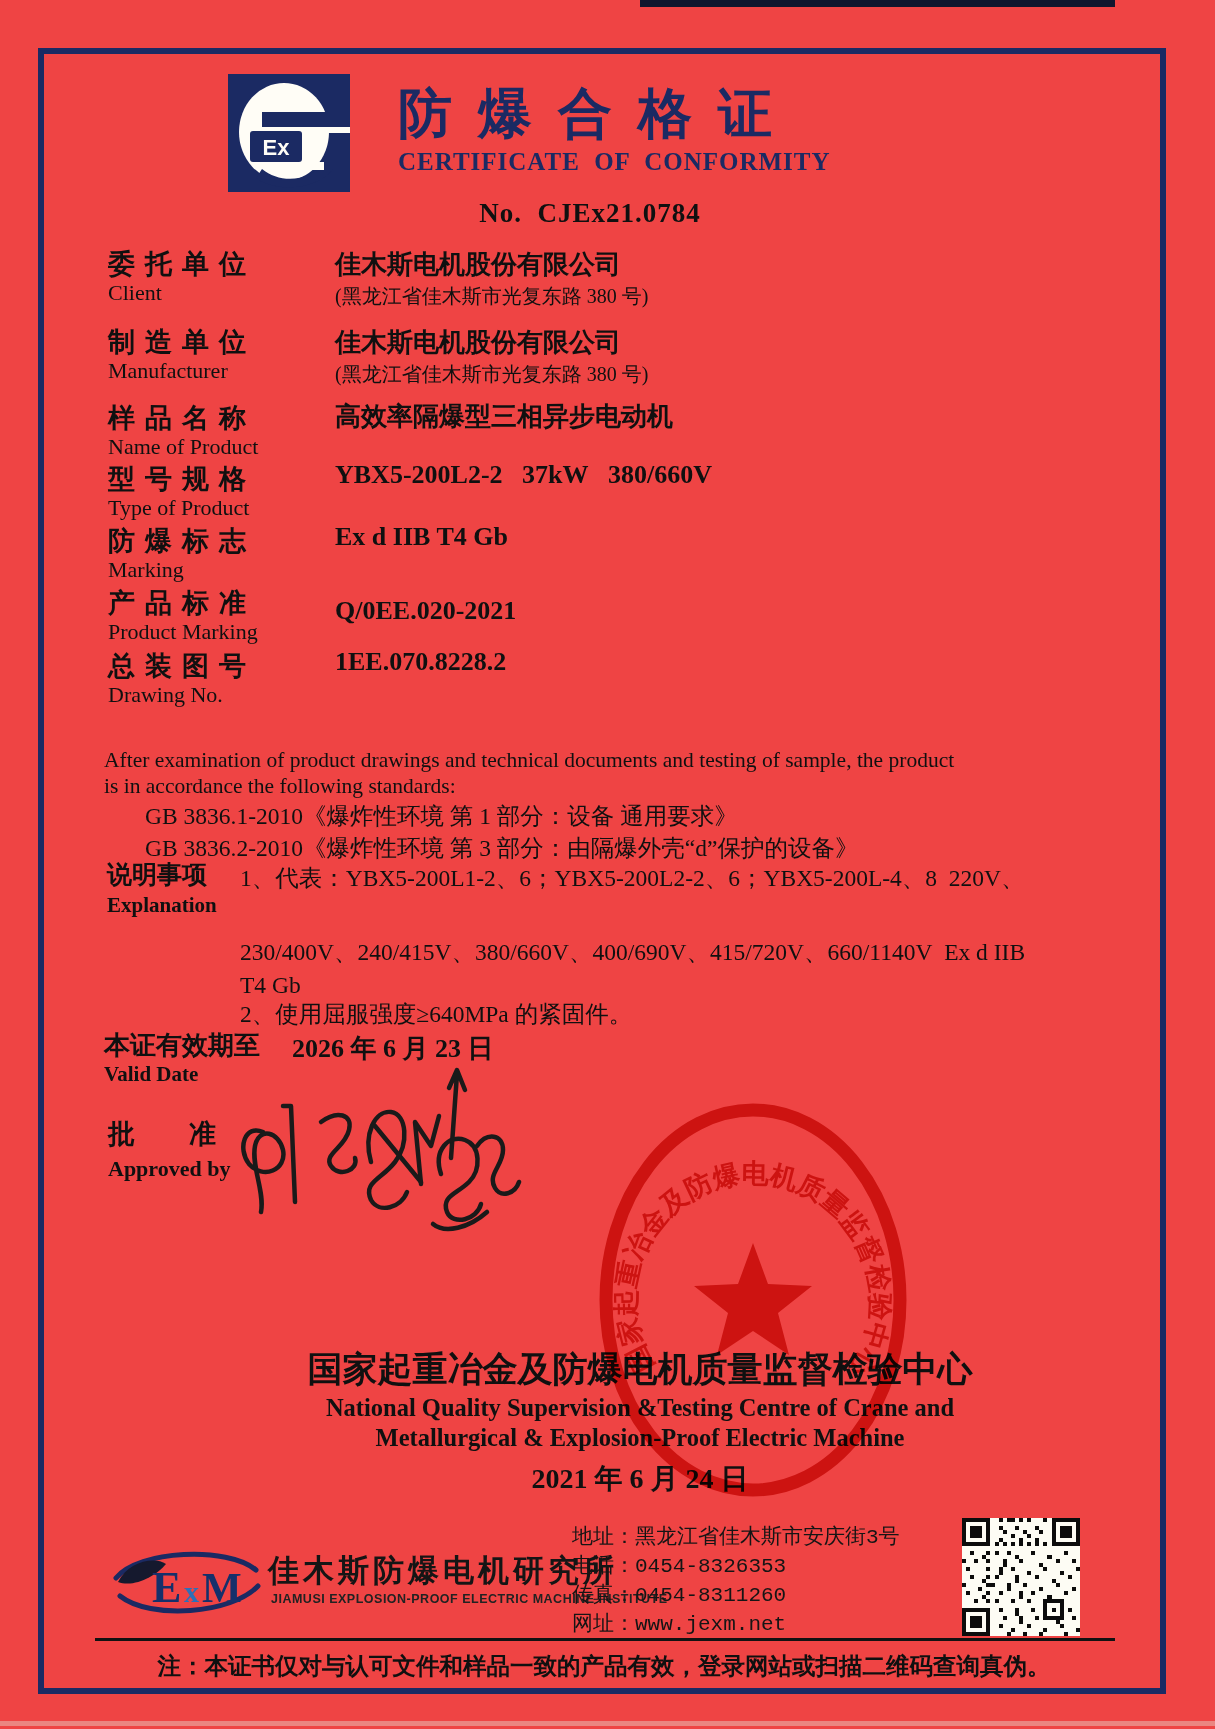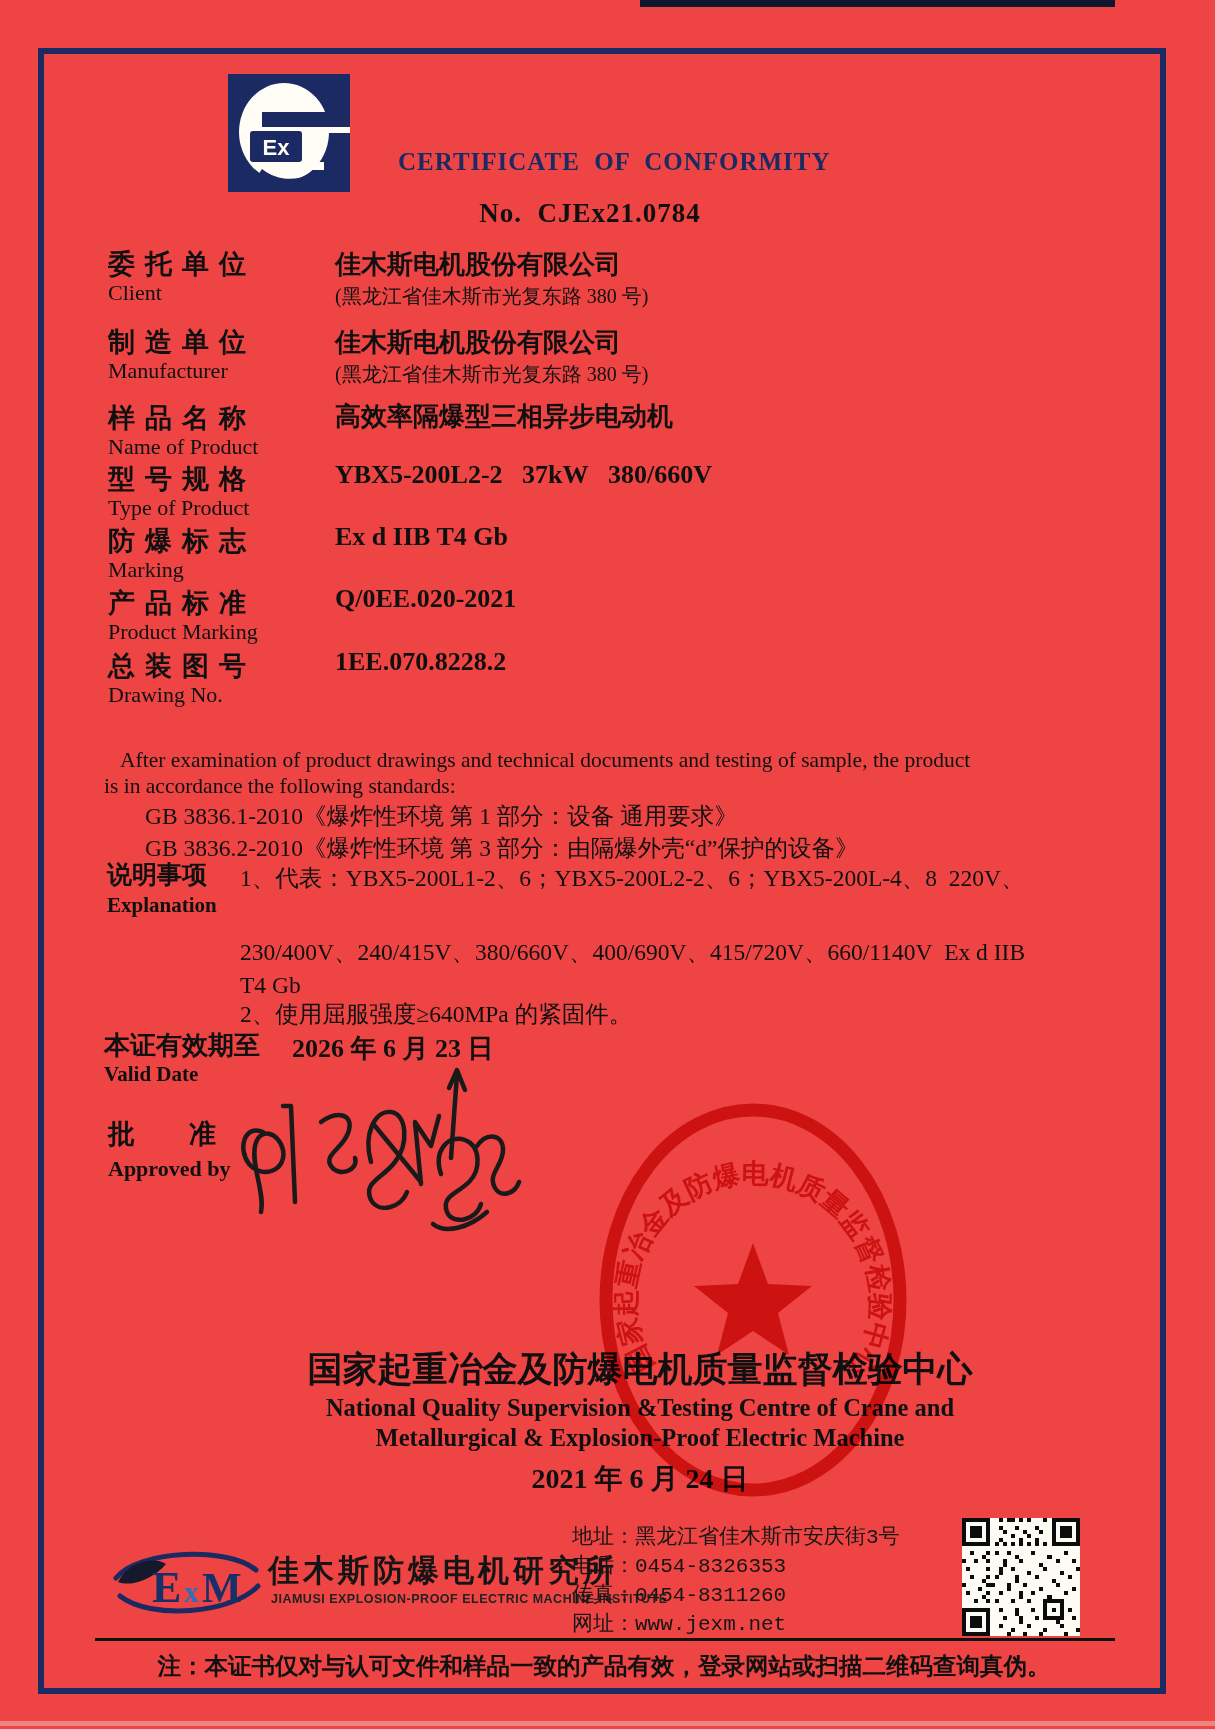--- a/index.html
+++ b/index.html
@@ -89,20 +89,21 @@
     <rect x="0" y="0" width="122" height="118" fill="#1b2a63"></rect>
     <ellipse cx="56" cy="58" rx="45" ry="49" fill="#fffdf6"></ellipse>
     <rect x="34" y="38" width="88" height="15" fill="#1b2a63"></rect>
     <rect x="74" y="53" width="48" height="6" fill="#fffdf6"></rect>
     <rect x="22" y="57" width="52" height="31" rx="3" fill="#1b2a63"></rect>
     <text x="48" y="81" font-size="22" font-weight="bold" fill="#fffdf6" text-anchor="middle" font-family="Liberation Sans, DejaVu Sans, sans-serif">Ex</text>
     <path d="M34,95 C52,110 82,108 96,88 L105,95 C90,116 48,119 28,104 Z" fill="#1b2a63"></path>
     <path d="M74,88 L96,88 L96,96 L74,96 Z" fill="#fffdf6"></path>
   </svg>
 
+  <div class="abs cert-title navy">防爆合格证</div>
   <div class="abs cert-sub navy">CERTIFICATE OF CONFORMITY</div>
   <div class="abs cert-no">No.&nbsp;&nbsp;CJEx21.0784</div>
 
   <div>
     <div class="abs f-label" style="top:246px">委托单位</div>
     <div class="abs f-label-en" style="top:280px">Client</div>
     <div class="abs f-value" style="top:247px">佳木斯电机股份有限公司</div>
     <div class="abs f-note" style="top:283px">(黑龙江省佳木斯市光复东路 380 号)</div>
   </div>
   <div>
@@ -122,29 +123,29 @@
     <div class="abs f-value" style="top:460px">YBX5-200L2-2&nbsp;&nbsp;&nbsp;37kW&nbsp;&nbsp;&nbsp;380/660V</div>
   </div>
   <div>
     <div class="abs f-label" style="top:523px">防爆标志</div>
     <div class="abs f-label-en" style="top:557px">Marking</div>
     <div class="abs f-value" style="top:522px">Ex d IIB T4 Gb</div>
   </div>
   <div>
     <div class="abs f-label" style="top:585px">产品标准</div>
     <div class="abs f-label-en" style="top:619px">Product Marking</div>
-    <div class="abs f-value" style="top:584px">Q/0EE.020-2021</div>
+    <div class="abs f-value" style="top:596px">Q/0EE.020-2021</div>
   </div>
   <div>
     <div class="abs f-label" style="top:648px">总装图号</div>
     <div class="abs f-label-en" style="top:682px">Drawing No.</div>
     <div class="abs f-value" style="top:647px">1EE.070.8228.2</div>
   </div>
 
-  <div class="abs stmt-en" style="left:120px;top:748px">After examination of product drawings and technical documents and testing of sample, the product</div>
+  <div class="abs stmt-en" style="left:104px;top:748px">After examination of product drawings and technical documents and testing of sample, the product</div>
   <div class="abs stmt-en" style="left:104px;top:774px">is in accordance the following standards:</div>
 
   <div class="abs std-line" style="top:800px">GB 3836.1-2010《爆炸性环境 第 1 部分：设备 通用要求》</div>
   <div class="abs std-line" style="top:832px">GB 3836.2-2010《爆炸性环境 第 3 部分：由隔爆外壳“d”保护的设备》</div>
 
   <div class="abs expl-label">说明事项</div>
   <div class="abs expl-label-en">Explanation</div>
   <div class="abs expl-line" style="top:862px">1、代表：YBX5-200L1-2、6；YBX5-200L2-2、6；YBX5-200L-4、8&nbsp;&nbsp;220V、</div>
   <div class="abs expl-line" style="top:936px">230/400V、240/415V、380/660V、400/690V、415/720V、660/1140V&nbsp;&nbsp;Ex d IIB</div>
   <div class="abs expl-line" style="top:972px">T4 Gb</div>

